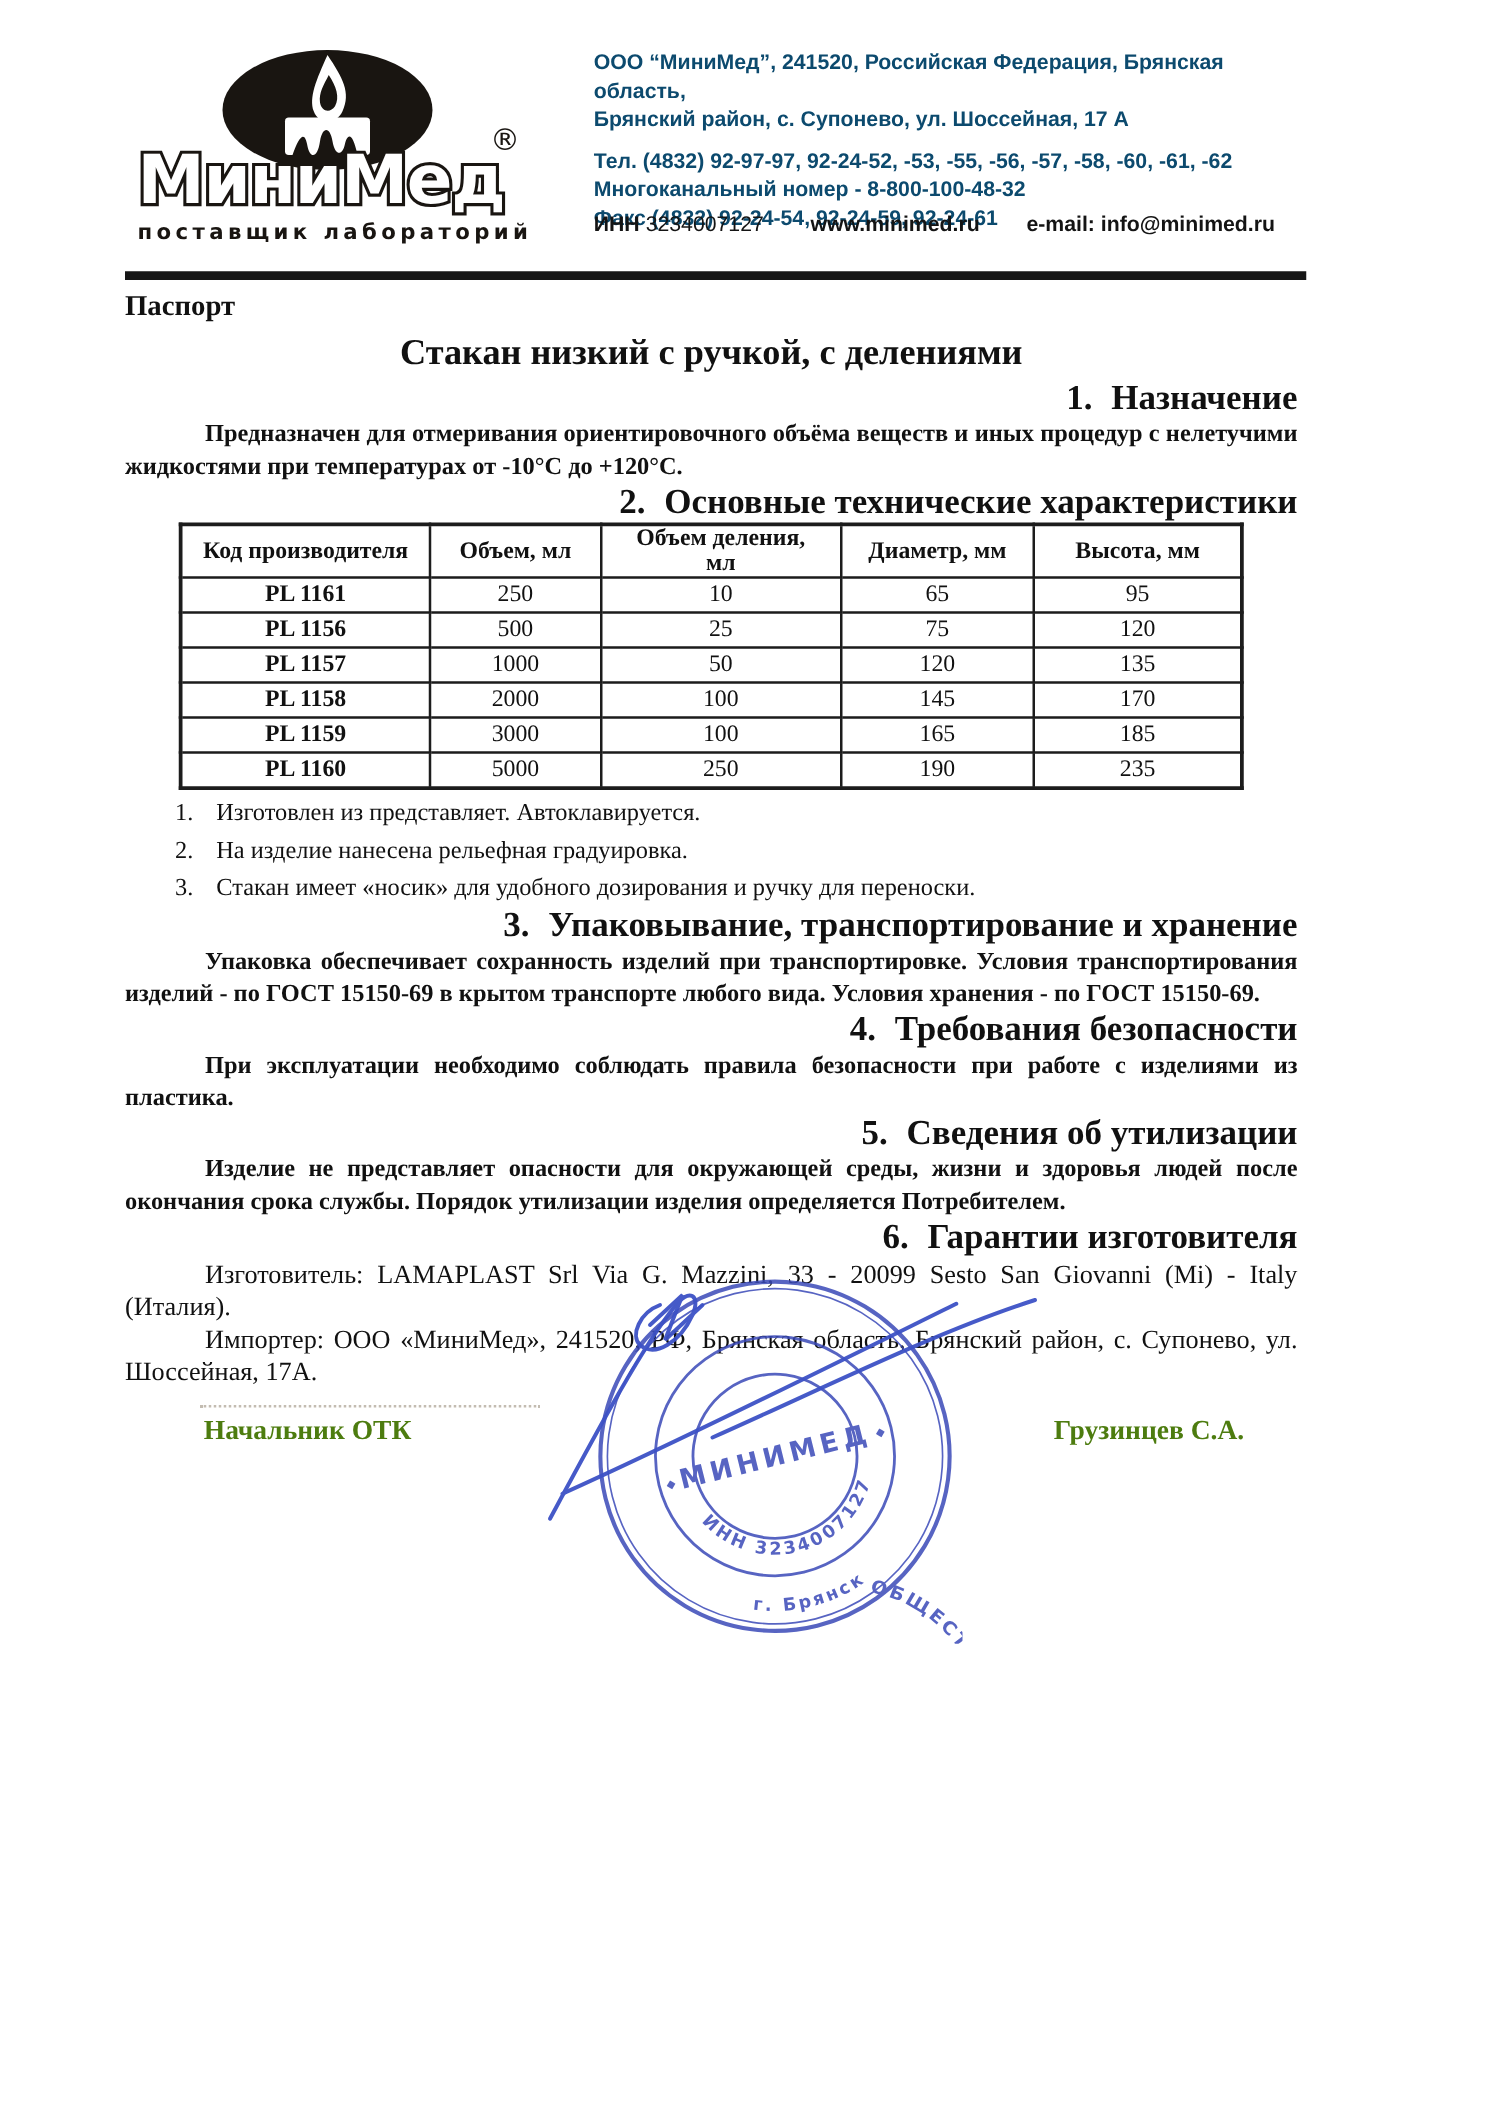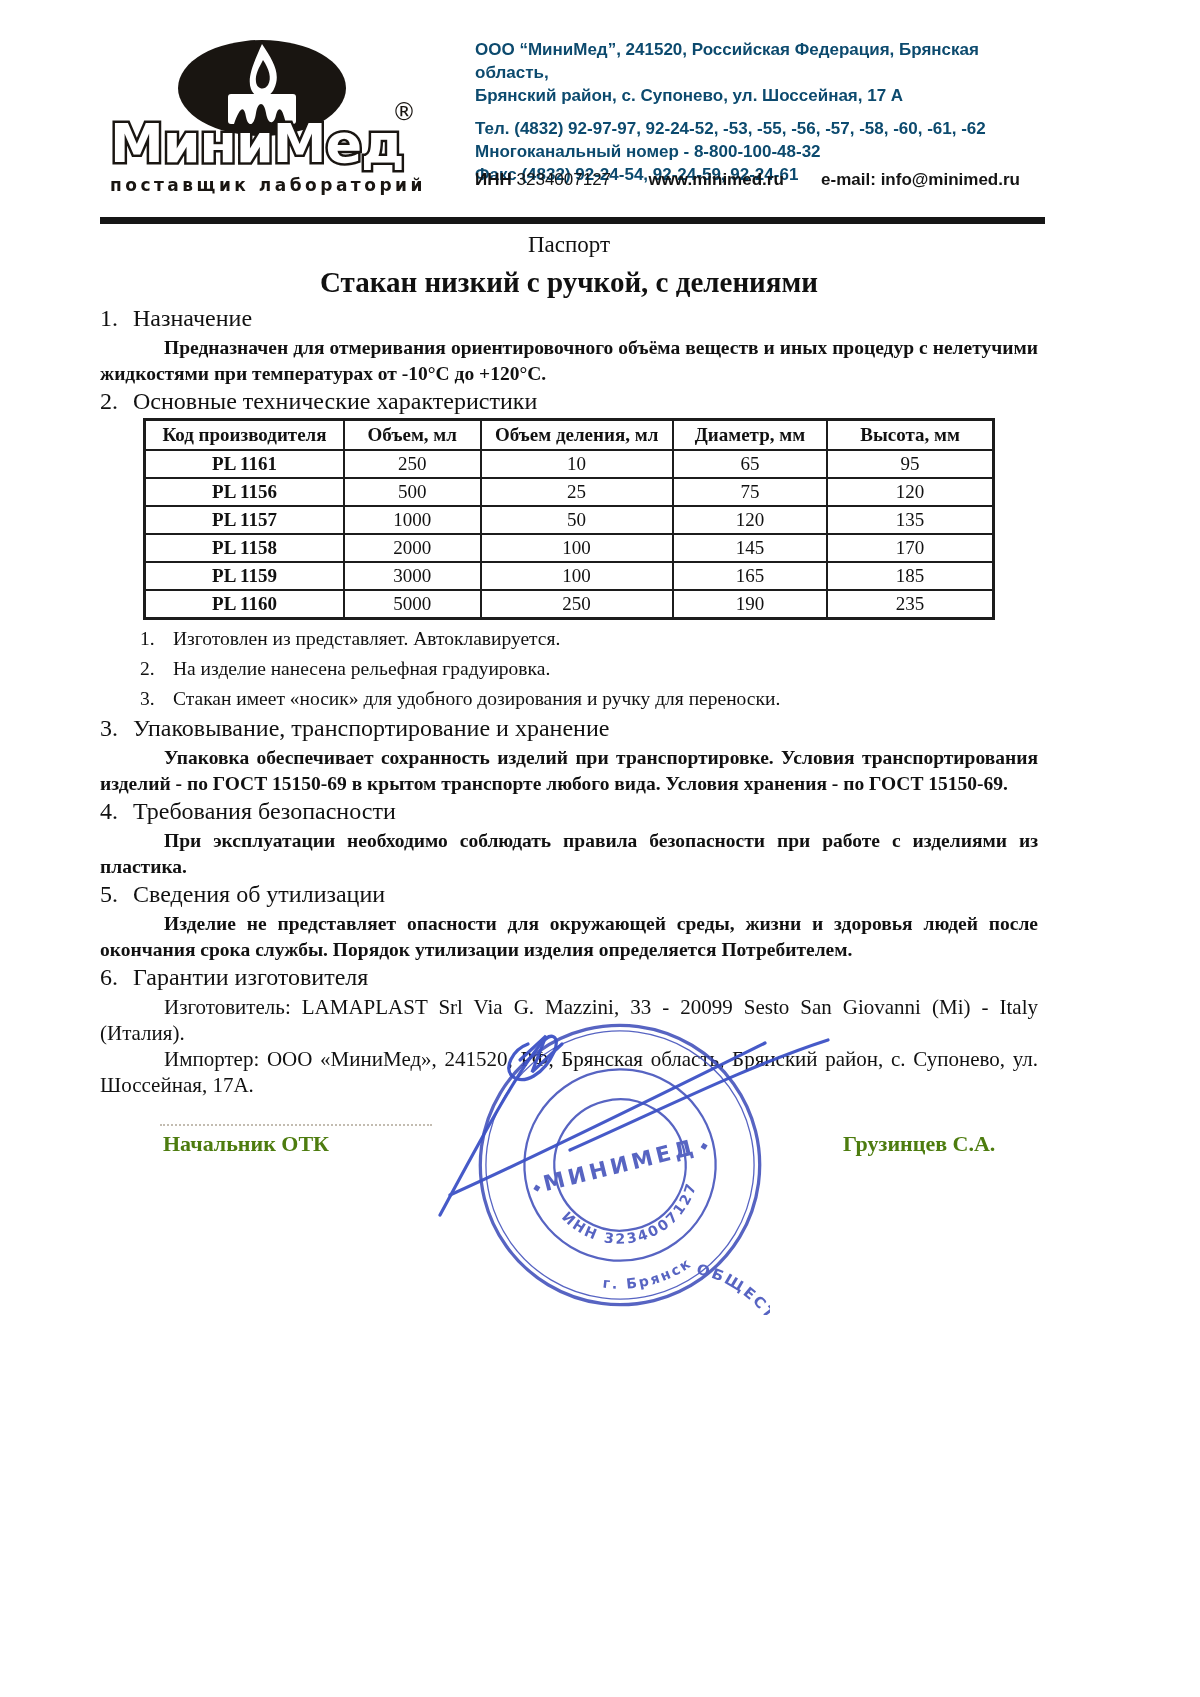--- a/index.html
+++ b/index.html
@@ -16,30 +16,30 @@
   }
   .contact .gap{height:10px;}
   .inn-row{
     position:absolute;left:475px;top:170px;width:545px;display:flex;justify-content:space-between;
     font-family:"Liberation Sans","DejaVu Sans",sans-serif;font-size:17px;color:#141414;font-weight:bold;
   }
   .inn-row .inn-value{font-weight:normal;}
   .divider-bar{position:absolute;left:100px;top:217px;width:945px;height:7px;background:#161616;}
   
   .content{position:absolute;left:100px;top:230px;width:938px;}
-  .doc-type{text-align:center;font-weight:normal;font-size:23px;line-height:29px;margin:0 0 6px 0;}
+  .doc-type{text-align:left;font-weight:bold;font-size:23px;line-height:29px;margin:0 0 6px 0;}
   .doc-title{text-align:center;font-weight:bold;font-size:29px;line-height:35px;margin:0 0 6px 0;}
-  .sec-head{text-align:left;font-weight:normal;font-size:24px;line-height:25px;margin:2px 0 4px 0;}
+  .sec-head{text-align:right;font-weight:bold;font-size:28px;line-height:25px;margin:2px 0 4px 0;}
   .sec-head .sec-num{margin-right:15px;}
   p.body{font-size:19.5px;line-height:26px;text-align:justify;text-indent:64px;margin:0;font-weight:bold;}
   
   table.spec{border-collapse:collapse;margin:4px 0 0 43px;width:852px;border:3px solid #1c1c1c;}
   table.spec th,table.spec td{
     border:2px solid #1c1c1c;text-align:center;vertical-align:middle;
-    font-size:19px;height:26px;padding:0 2px;line-height:1.05;
+    font-size:19px;height:26px;padding:0 14px;line-height:1.05;
   }
   table.spec th{font-weight:bold;height:28px;}
   table.spec td.code{font-weight:bold;}
   col.c1{width:200px}col.c2{width:137px}col.c3{width:193px}col.c4{width:155px}col.c5{width:167px}
   
   .notes{margin:4px 0 0 40px;}
   .note{font-size:19.5px;line-height:30px;}
   .note-num{display:inline-block;width:33px;}
   
   p.plain{font-size:21px;line-height:26px;text-align:justify;text-indent:64px;margin:0;}

